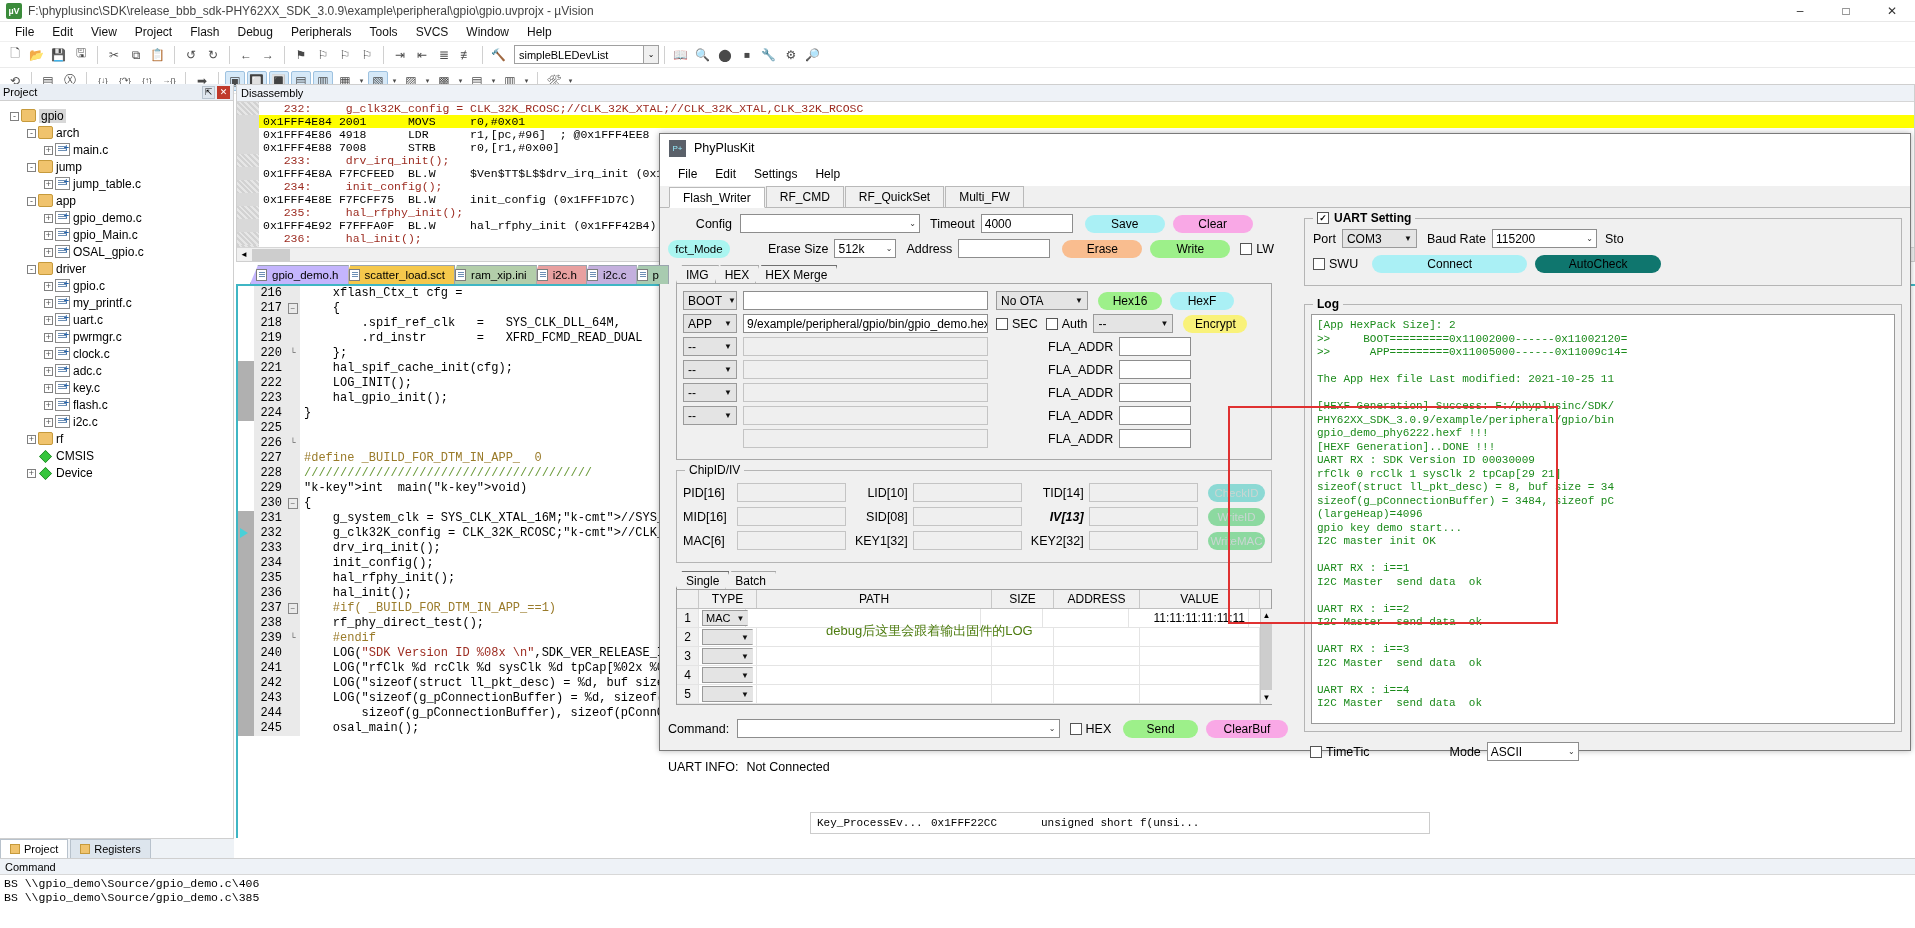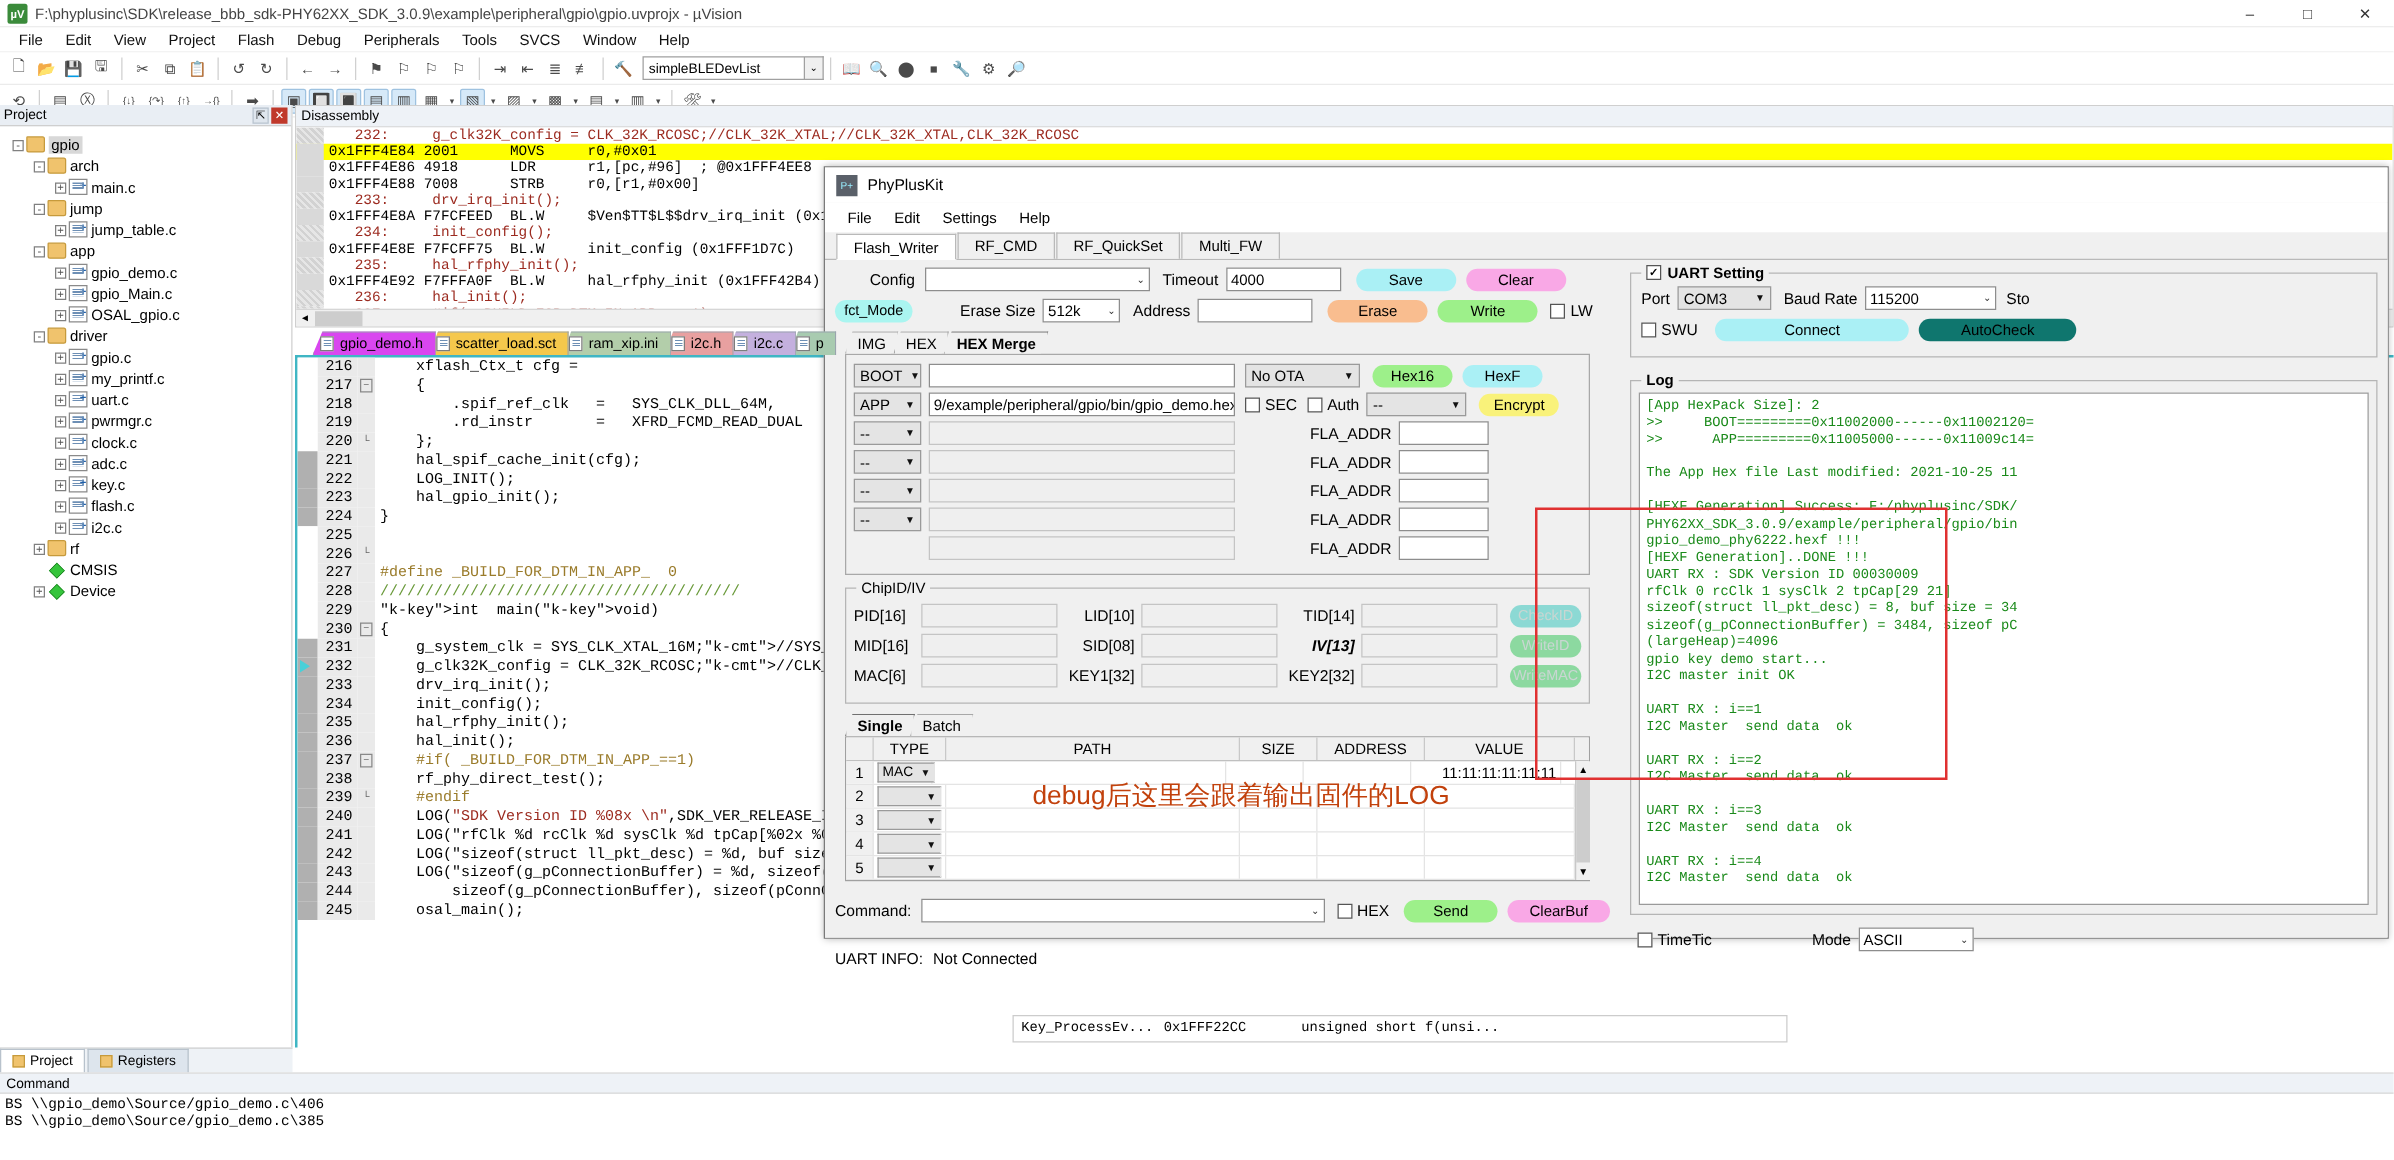--- a/index.html
+++ b/index.html
@@ -177,21 +177,21 @@
     justify-content:center; font-size:12px; cursor:default; }
   .cbx { width:12px;height:12px;border:1px solid #555;background:#fff;
     display:inline-flex;align-items:center;justify-content:center;font-size:9px;
     margin-right:4px; flex:none;}
 
   
   .subtabs { display:flex; align-items:flex-end; height:19px; margin:4px 0 0 8px; }
   .stab { height:18px; padding:0 9px; font-size:12px; display:flex; align-items:center;
     background:#f0f0f0; border:1px solid #a8a8a8; border-bottom:none;
     clip-path: polygon(6px 0, 100% 0, calc(100% - 6px) 100%, 0 100%); margin-right:-4px;}
-  .stab.active { background:#f0f0f0; border-color:#707070; z-index:2; font-weight:bold;justify-content:flex-end;}
+  .stab.active { background:#f0f0f0; border-color:#707070; z-index:2; font-weight:normal;justify-content:flex-end;}
 
   .group { border:1px solid #b5b5b5; position:relative; margin-top:10px; }
   .group > .gl { position:absolute; top:-8px; left:8px; background:#f0f0f0;
     padding:0 4px; font-size:12px; }
 
   
   #batch-table { border:1px solid #a0a0a0; background:#fff; }
   .bt-head { display:flex; height:19px; background:#f0f0f0; font-size:12px;
     border-bottom:1px solid #c0c0c0; }
   .bt-head div { border-right:1px solid #c8c8c8; display:flex; align-items:center;
@@ -199,21 +199,21 @@
   .bt-row { display:flex; height:19px; font-size:12px; border-bottom:1px solid #e4e4e4;}
   .bt-row div { border-right:1px solid #e4e4e4; display:flex; align-items:center;
     padding:0 3px; }
   .vscroll { width:13px; background:#f0f0f0; border-left:1px solid #c8c8c8;
     display:flex; flex-direction:column; align-items:center; }
   .vscroll .a { font-size:8px; height:13px; display:flex; align-items:center; }
   .vscroll .t { width:11px; background:#cdcdcd; flex:1; margin:1px 0;}
 
   
   #annot-box { position:absolute; border:2px solid #e03131; pointer-events:none; }
-  #annot-text { position:absolute; color:#c2410c; font-size:21px; white-space:nowrap; }
+  #annot-text { position:absolute; color:#4d7c0f; font-size:13px; white-space:nowrap; }
 
   
   .uartgrp { border:1px solid #b5b5b5; position:relative; }
   .uartgrp > .gl { position:absolute; top:-8px; left:8px; background:#f0f0f0;
     padding:0 4px; font-size:12px; font-weight:bold; display:flex; align-items:center;}
   #logbox { border:1px solid #9a9a9a; background:#fff; overflow:hidden;
     font-family:"Liberation Mono", monospace; font-size:11px; color:#1a8a1a;
     line-height:13.5px; padding:4px 5px; white-space:pre; }
 
   
@@ -473,21 +473,21 @@
         <div class="dis-line src"><div class="dis-gutter stripe"></div><div class="dis-text">   237:     #if( _BUILD_FOR_DTM_IN_APP_ ==1)</div></div>
       </div>
     <div id="disasm-hscroll">
       <div class="arrow">◄</div>
       <div class="thumb"></div>
     </div>
   </div>
 
   <div id="editor">
     <div id="ed-tabs">
-        <div class="etab" style="background: #d946ef; z-index: 20;">
+        <div class="etab" style="background: #c4b5fd; z-index: 20;">
           <span class="ei"></span>
           <span>gpio_demo.h</span>
         </div>
         <div class="etab" style="background: rgb(245, 200, 76); z-index: 19;">
           <span class="ei"></span>
           <span>scatter_load.sct</span>
         </div>
         <div class="etab" style="background: rgb(179, 206, 170); z-index: 18;">
           <span class="ei"></span>
           <span>ram_xip.ini</span>

